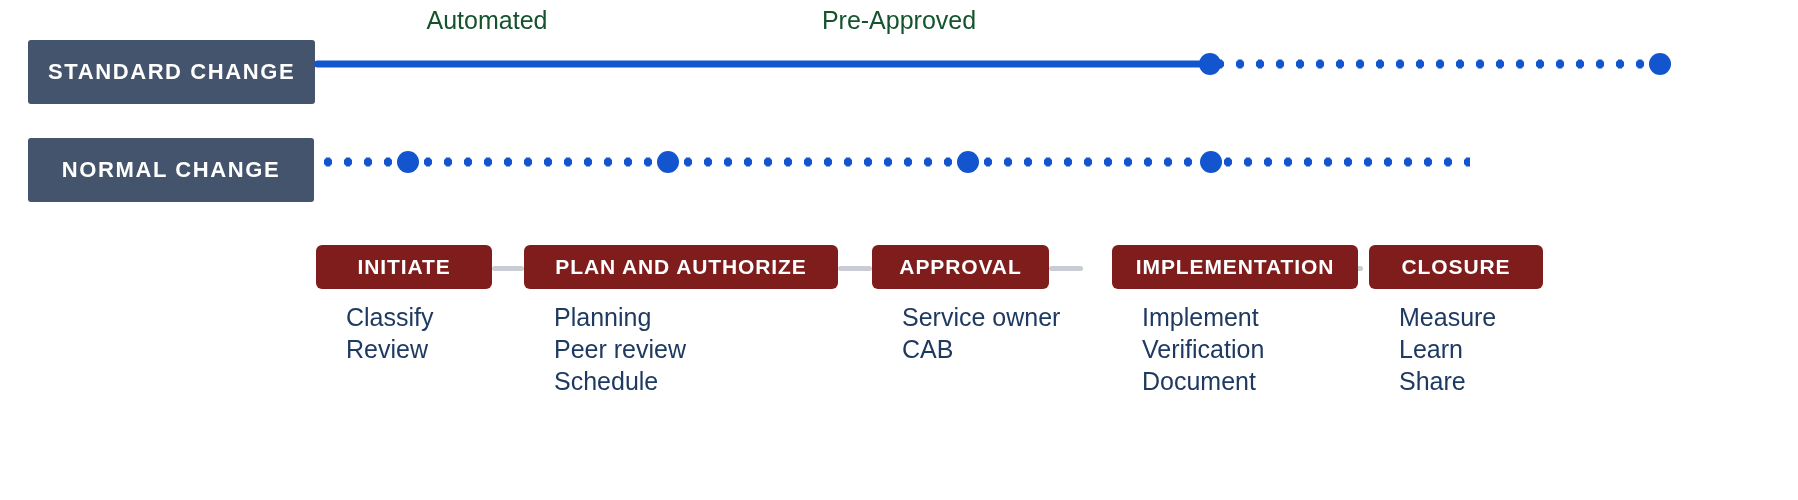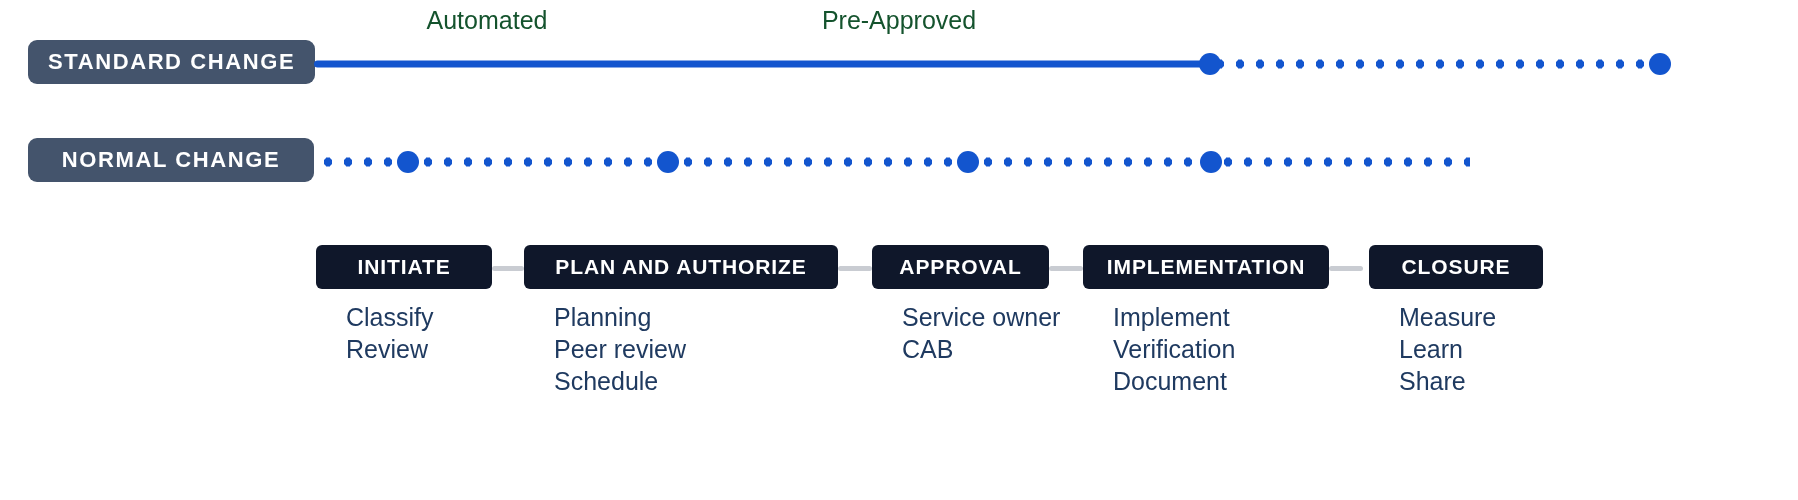--- a/index.html
+++ b/index.html
@@ -28,26 +28,26 @@
     width: 1798px;
     height: 60px;
   }
   #row-standard { top: 40px; }
   #row-normal   { top: 138px; }
 
   .row-label {
     position: absolute;
     left: 28px;
     top: 0;
-    height: 44px;
+    height: 64px;
     min-width: 286px;
     box-sizing: border-box;
     background: #44546c;
     color: #ffffff;
-    border-radius: 9px;
+    border-radius: 3px;
     display: flex;
     align-items: center;
     justify-content: center;
     font-size: 22px;
     font-weight: bold;
     letter-spacing: 1.6px;
     padding: 0 20px;
     text-transform: uppercase;
     text-align: center;
   }
@@ -107,21 +107,21 @@
     top: 245px;
     width: 1450px;
     height: 215px;
   }
   .stage {
     position: absolute;
     top: 0;
   }
   .stage-pill {
     height: 44px;
-    background: #0f172a;
+    background: #7f1d1d;
     color: #ffffff;
     border-radius: 6px;
     display: flex;
     align-items: center;
     justify-content: center;
     font-size: 21px;
     font-weight: bold;
     letter-spacing: 0.9px;
     padding: 0 18px;
     box-sizing: border-box;
@@ -202,21 +202,21 @@
     </div>
 
     <div class="stage" id="stage-2" style="left: 556px; width: 177px;">
       <div class="stage-pill">APPROVAL</div>
       <div class="stage-items">
         <div class="stage-item">Service owner</div>
         <div class="stage-item">CAB</div>
       </div>
     </div>
 
-    <div class="stage" id="stage-3" style="left: 767px; width: 246px;">
+    <div class="stage" id="stage-3" style="left: 796px; width: 246px;">
       <div class="stage-pill">IMPLEMENTATION</div>
       <div class="stage-items">
         <div class="stage-item">Implement</div>
         <div class="stage-item">Verification</div>
         <div class="stage-item">Document</div>
       </div>
     </div>
 
     <div class="stage" id="stage-4" style="left: 1053px; width: 174px;">
       <div class="stage-pill">CLOSURE</div>

